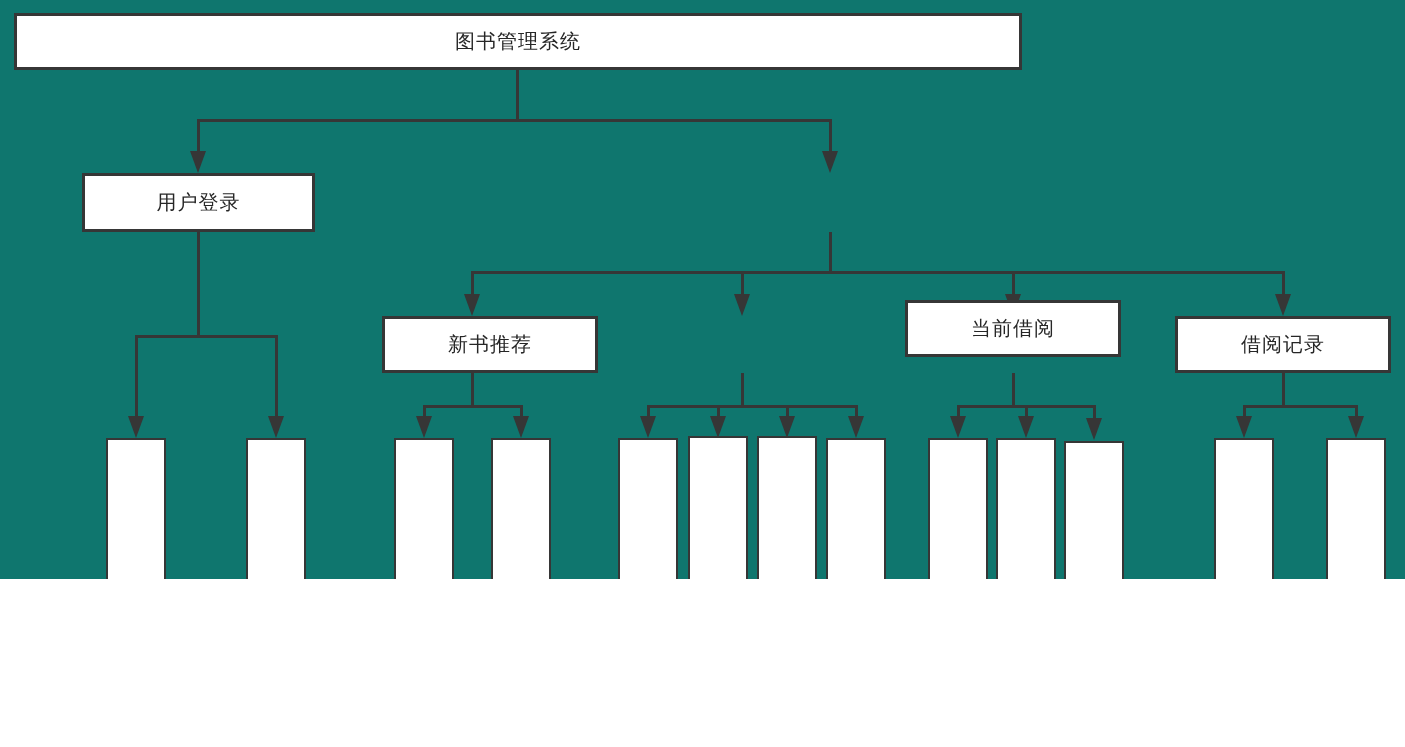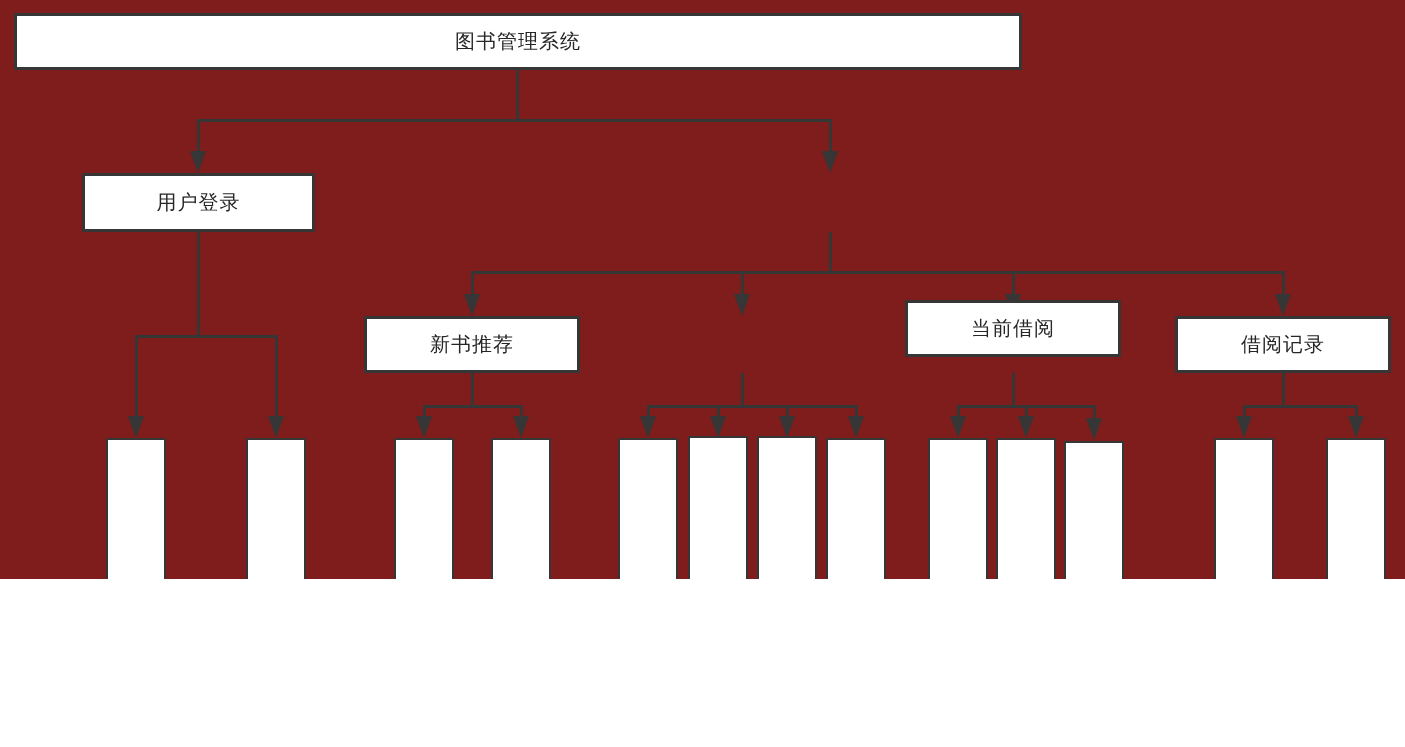--- a/index.html
+++ b/index.html
@@ -3,21 +3,21 @@
 <meta charset="utf-8">
 <style>
   html,body{margin:0;padding:0;}
   body{
     font-family:"Liberation Sans","DejaVu Sans",sans-serif;
     background:#ffffff;
   }
   #canvas{
     position:relative;
     width:1405px;height:579px;
-    background:#7f1d1d;
+    background:#0f766e;
     overflow:hidden;
   }
   
   .box{
     position:absolute;
     border:3px solid #363636;
     background:#ffffff;
     display:flex;align-items:center;justify-content:center;
     font-size:20px;color:#262626;letter-spacing:1px;
     box-sizing:border-box;
@@ -87,21 +87,21 @@
   <div class="hline" style="left:471px;top:271px;width:814px;"></div>
   <div class="vline" style="left:471px;top:271px;height:25px;"></div>
   <div class="arrow" style="left:464px;top:294px;"></div>
   <div class="vline" style="left:741px;top:271px;height:25px;"></div>
   <div class="arrow" style="left:734px;top:294px;"></div>
   <div class="vline" style="left:1012px;top:271px;height:25px;"></div>
   <div class="arrow" style="left:1005px;top:294px;"></div>
   <div class="vline" style="left:1282px;top:271px;height:25px;"></div>
   <div class="arrow" style="left:1275px;top:294px;"></div>
 
-  <div class="box" style="left:364px;top:316px;width:216px;height:57px;">
+  <div class="box" style="left:382px;top:316px;width:216px;height:57px;">
     <span>新书推荐</span>
   </div>
   <div class="box" style="left:905px;top:300px;width:216px;height:57px;text-align:center;">
     <span>当前借阅</span>
   </div>
   <div class="box" style="left:1175px;top:316px;width:216px;height:57px;">
     <span>借阅记录</span>
   </div>
 
   <div class="vline" style="left:471px;top:373px;height:34px;"></div>

